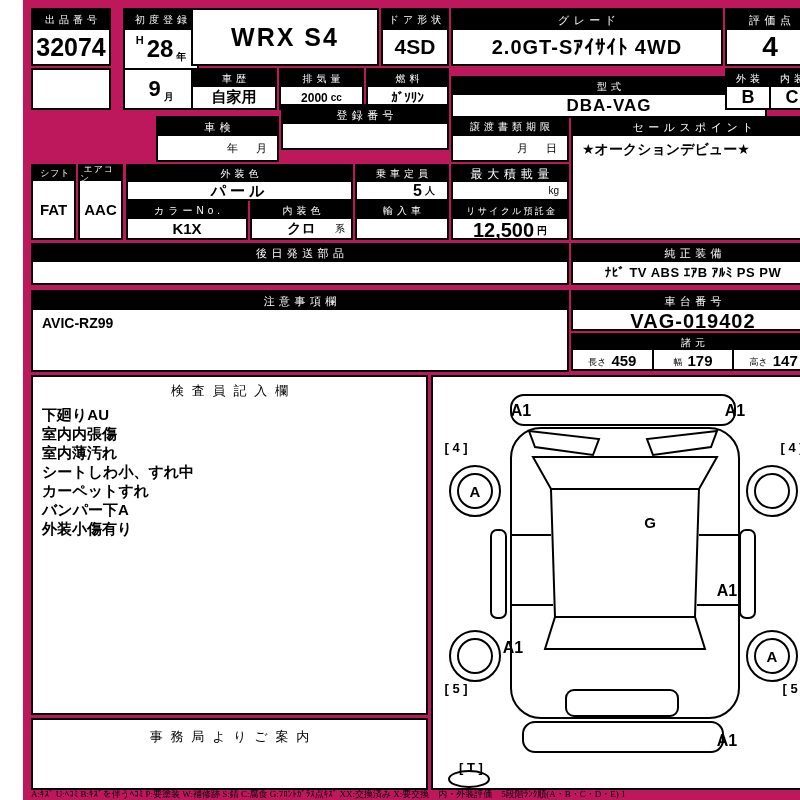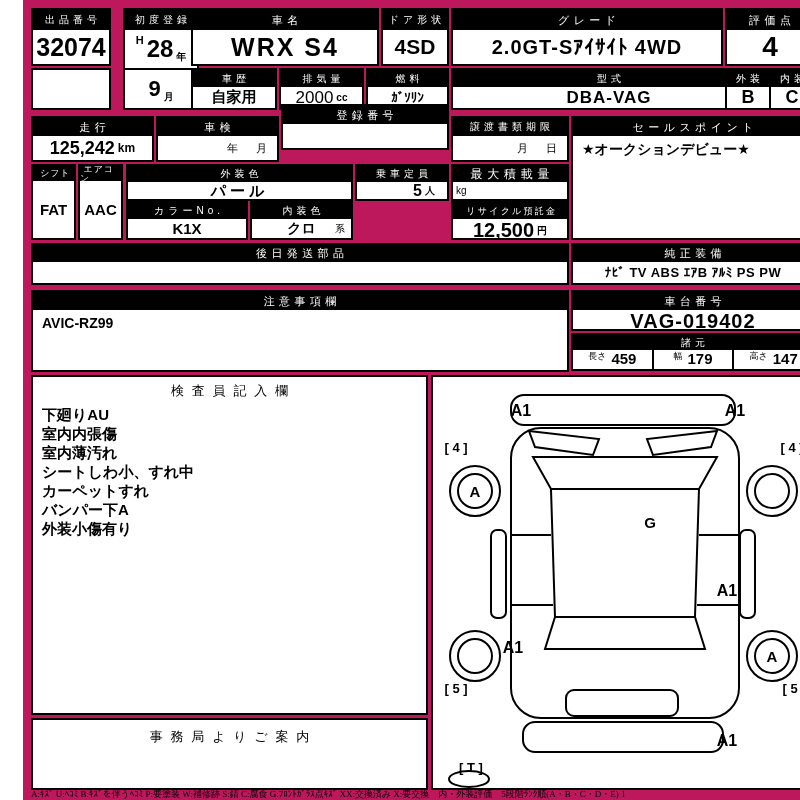--- a/index.html
+++ b/index.html
@@ -8,21 +8,21 @@
   .sheet { position:relative; width:800px; height:800px; background:#be185d; overflow:hidden;margin-left:23px; }
   .box { position:absolute; border:2px solid #000; background:#fff; display:flex; flex-direction:column; overflow:hidden; }
   .hd { background:#000; color:#fff; width:100%; flex:none; display:flex; align-items:center; justify-content:center;
         letter-spacing:0.4em; text-indent:0.4em; line-height:1; }
   .val { flex:1; display:flex; align-items:center; justify-content:center; font-weight:bold; gap:3px; }
   .row { display:flex; flex-direction:row; flex:1; }
   .col { display:flex; flex-direction:column; flex:1; }
   .smallunit { font-size:10px; font-weight:bold; }
   .titlebar { text-align:center; font-size:13px; letter-spacing:0.6em; text-indent:0.6em; padding-top:5px; flex:none; }
   .freetext { flex:1; padding:5px 9px; font-weight:bold; text-align:left; }
-  .dim { flex:1; display:flex; align-items:flex-start; justify-content:center; gap:5px; }
+  .dim { flex:1; display:flex; align-items:flex-end; justify-content:center; gap:5px; }
   .dim + .dim { border-left:2px solid #000; }
   .dk { font-size:9px; }
   .dv { font-size:15px; font-weight:bold; }
   .legend { position:absolute; left:8px; top:789px; width:788px; font-size:9px; line-height:11px; white-space:nowrap; overflow:hidden;font-family:Liberation Serif, serif; }
 </style>
 </head>
 <body>
 
 <div class="sheet">
 
@@ -39,21 +39,20 @@
       <span>28</span>
       <span class="smallunit" style="align-self:flex-end;margin-bottom:4px">年</span>
     </div>
     <div class="val" style="font-size:22px;border-top:2px solid #000">
       <span>9</span>
       <span class="smallunit" style="align-self:flex-end;margin-bottom:4px">月</span>
     </div>
   </div>
 
   <div class="box" style="left:168px;top:8px;width:188px;height:58px">
-    <div class="hd" style="height:20px;font-size:11px">車名</div>
     <div class="val" style="font-size:25px;letter-spacing:2px">WRX S4</div>
   </div>
 
   <div class="box" style="left:358px;top:8px;width:68px;height:58px">
     <div class="hd" style="height:20px;font-size:10px">ドア形状</div>
     <div class="val" style="font-size:21px">4SD</div>
   </div>
 
   <div class="box" style="left:428px;top:8px;width:272px;height:58px">
     <div class="hd" style="height:20px;font-size:11px">グレード</div>
@@ -66,55 +65,48 @@
   </div>
 
   <div class="box" style="left:168px;top:68px;width:86px;height:42px">
     <div class="hd" style="height:17px;font-size:10px">車歴</div>
     <div class="val" style="font-size:15px">自家用</div>
   </div>
 
   <div class="box" style="left:256px;top:68px;width:85px;height:42px">
     <div class="hd" style="height:17px;font-size:10px">排気量</div>
     <div class="val">
-      <span style="font-size:17px;font-weight:normal">2000</span>
+      <span style="font-size:12px;font-weight:bold">2000</span>
       <span class="smallunit">cc</span>
     </div>
   </div>
 
   <div class="box" style="left:343px;top:68px;width:83px;height:42px">
     <div class="hd" style="height:17px;font-size:10px">燃料</div>
     <div class="val" style="font-size:13px">ｶﾞｿﾘﾝ</div>
   </div>
 
-  <div class="box" style="left:428px;top:68px;width:316px;height:42px">
+  <div class="box" style="left:428px;top:76px;width:316px;height:42px">
     <div class="hd" style="height:17px;font-size:10px">型式</div>
     <div class="val" style="font-size:17px;letter-spacing:1px">DBA-VAG</div>
   </div>
 
   <div class="box" style="left:702px;top:68px;width:90px;height:42px">
     <div class="row">
       <div class="col">
         <div class="hd" style="height:17px;font-size:10px">外装</div>
         <div class="val" style="font-size:18px">B</div>
       </div>
       <div class="col" style="border-left:2px solid #000">
         <div class="hd" style="height:17px;font-size:10px">内装</div>
         <div class="val" style="font-size:18px">C</div>
       </div>
     </div>
   </div>
 
-  <div class="box" style="left:8px;top:116px;width:123px;height:46px">
-    <div class="hd" style="height:18px;font-size:11px">走行</div>
-    <div class="val">
-      <span style="font-size:18px;font-weight:bold">125,242</span>
-      <span style="font-size:12px;font-weight:bold">km</span>
-    </div>
-  </div>
 
   <div class="box" style="left:133px;top:116px;width:123px;height:46px">
     <div class="hd" style="height:18px;font-size:11px">車検</div>
     <div class="val" style="justify-content:flex-end;align-items:flex-end;gap:18px;padding:0 10px 4px 0;font-weight:normal;font-size:11px">
       <span>年</span>
       <span>月</span>
     </div>
   </div>
 
   <div class="box" style="left:258px;top:104px;width:168px;height:46px">
@@ -164,24 +156,28 @@
   </div>
 
   <div class="box" style="left:332px;top:164px;width:94px;height:37px">
     <div class="hd" style="height:16px;font-size:10px">乗車定員</div>
     <div class="val" style="justify-content:flex-end;padding-right:12px">
       <span style="font-size:16px;font-weight:bold">5</span>
       <span class="smallunit">人</span>
     </div>
   </div>
 
+  <div class="box" style="left:332px;top:201px;width:94px;height:39px">
+    <div class="hd" style="height:16px;font-size:10px">輸入車</div>
+    <div class="val"></div>
+  </div>
 
   <div class="box" style="left:428px;top:164px;width:118px;height:37px">
     <div class="hd" style="height:16px;font-size:12px">最大積載量</div>
-    <div class="val" style="justify-content:flex-start;padding-right:8px">
+    <div class="val" style="justify-content:flex-end;padding-right:8px">
       <span style="font-size:14px;font-weight:bold"></span>
       <span style="font-size:10px;font-weight:normal">kg</span>
     </div>
   </div>
 
   <div class="box" style="left:428px;top:201px;width:118px;height:39px">
     <div class="hd" style="height:16px;font-size:9px;letter-spacing:0.25em">リサイクル預託金</div>
     <div class="val">
       <span style="font-size:20px;font-weight:bold">12,500</span>
       <span class="smallunit">円</span>

